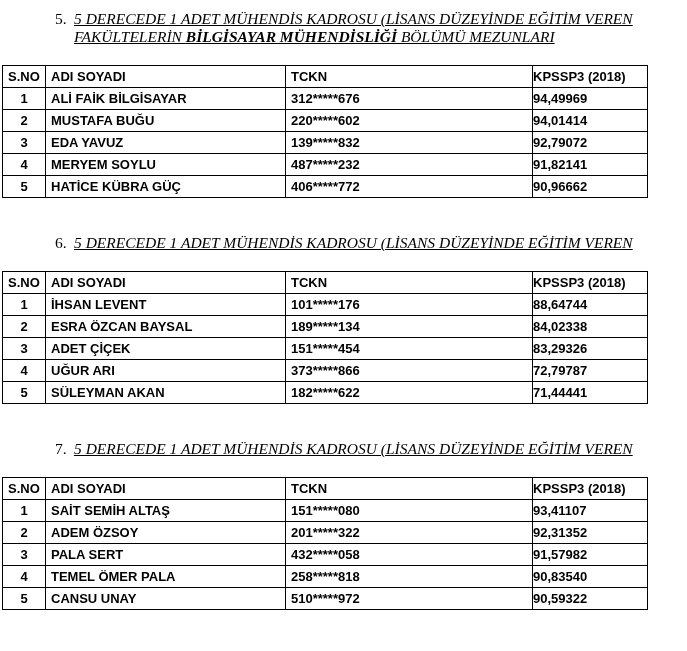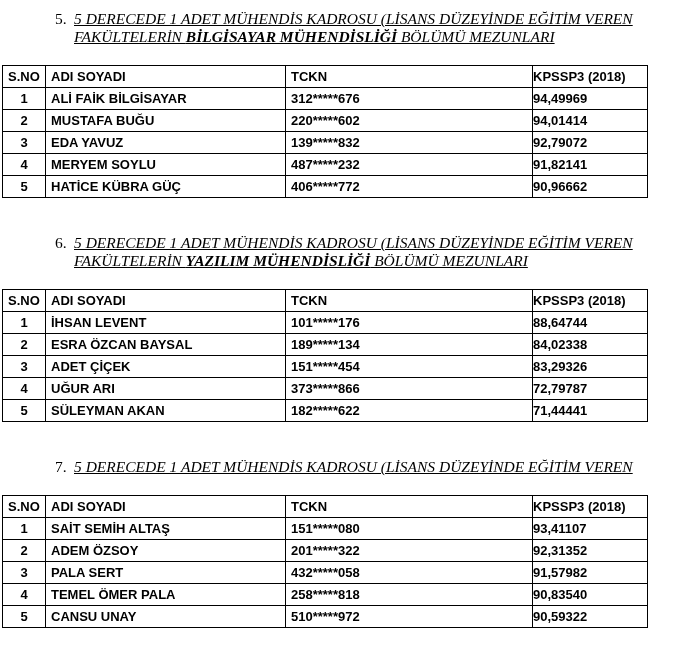--- a/index.html
+++ b/index.html
@@ -121,21 +121,21 @@
             <td>406*****772</td>
             <td>90,96662</td>
           </tr>
         </tbody>
     </table>
   </section>
 
   <section>
     <div class="heading">
       <span class="num">6.</span>
-      <span class="htext"><span>5 DERECEDE 1 ADET MÜHENDİS KADROSU (LİSANS DÜZEYİNDE EĞİTİM VEREN</span><br><span><span>FAKÜLTELERİN </span><b>YAZILIM MÜHENDİSLİĞİ</b><span> BÖLÜMÜ MEZUNLARI</span></span></span>
+      <span class="htext"><span>5 DERECEDE 1 ADET MÜHENDİS KADROSU (LİSANS DÜZEYİNDE EĞİTİM VEREN</span><br></span>
     </div>
     <table class="roster">
       <colgroup>
           <col style="width:43px">
           <col style="width:240px">
           <col style="width:247px">
           <col style="width:115px">
         </colgroup>
       <thead>
           <tr>

